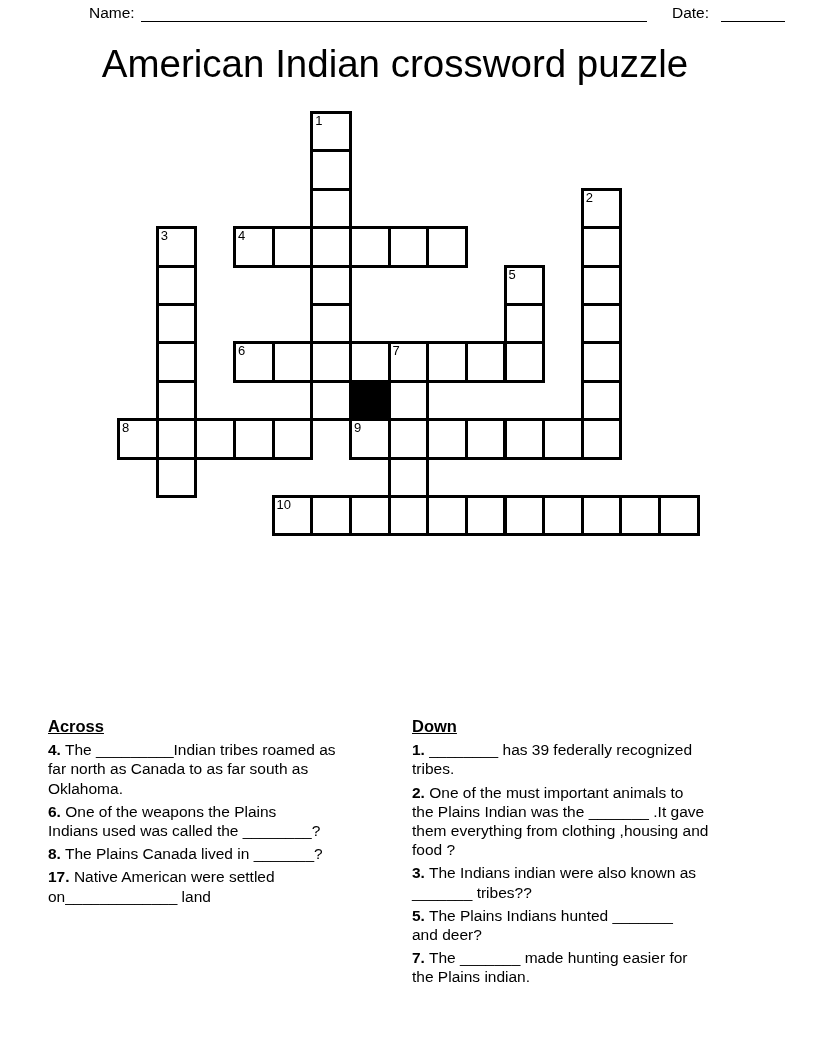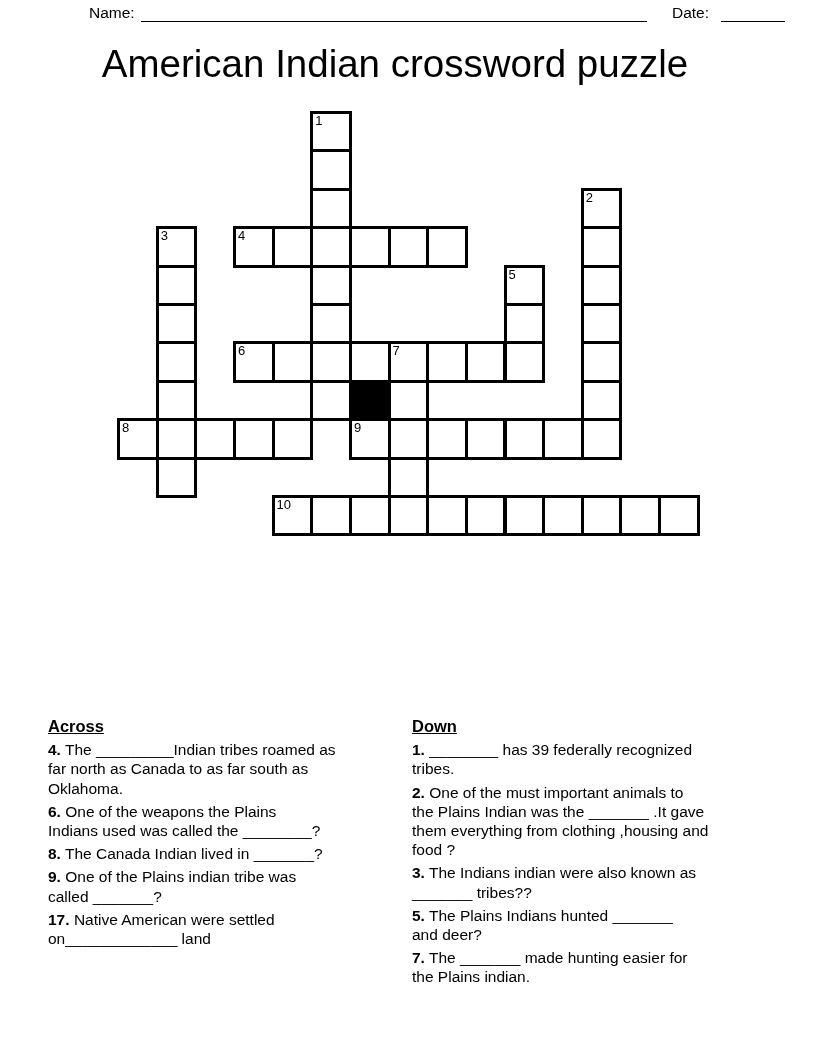--- a/index.html
+++ b/index.html
@@ -155,23 +155,21 @@
   </div>
 
 <div class="clues-col" id="across-col">
   <div class="clues-heading">Across</div>
   <div id="across-list">
       <div class="clue"><b>4.</b> <span class="txt">The _________Indian tribes roamed as
 far north as Canada to as far south as
 Oklahoma.</span></div>
       <div class="clue"><b>6.</b> <span class="txt">One of the weapons the Plains
 Indians used was called the ________?</span></div>
-      <div class="clue"><b>8.</b> <span class="txt">The Canada Indian lived in _______?</span></div>
-      <div class="clue"><b>9.</b> <span class="txt">One of the Plains indian tribe was
-called _______?</span></div>
+      <div class="clue"><b>8.</b> <span class="txt">The Plains Canada lived in _______?</span></div>
       <div class="clue"><b>17.</b> <span class="txt">Native American were settled
 on_____________ land</span></div>
     </div>
 </div>
 
 <div class="clues-col" id="down-col">
   <div class="clues-heading">Down</div>
   <div id="down-list">
       <div class="clue"><b>1.</b> <span class="txt">________ has 39 federally recognized
 tribes.</span></div>

